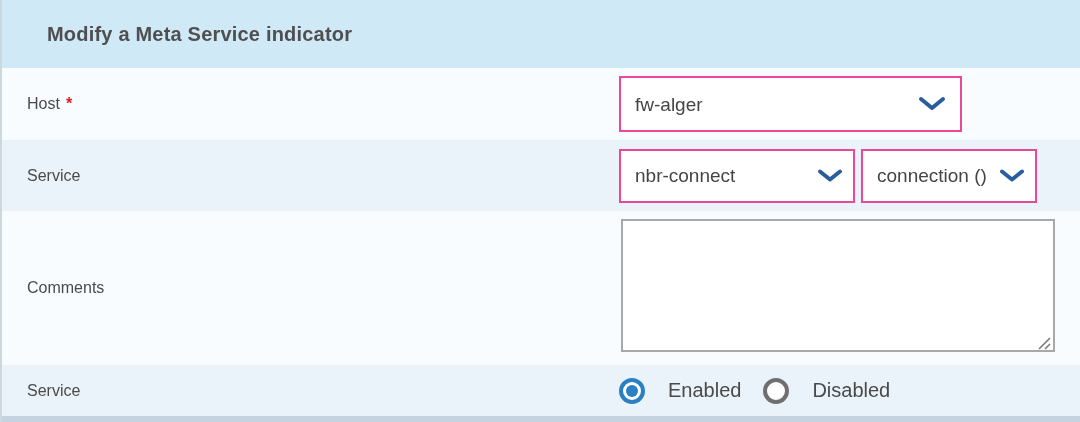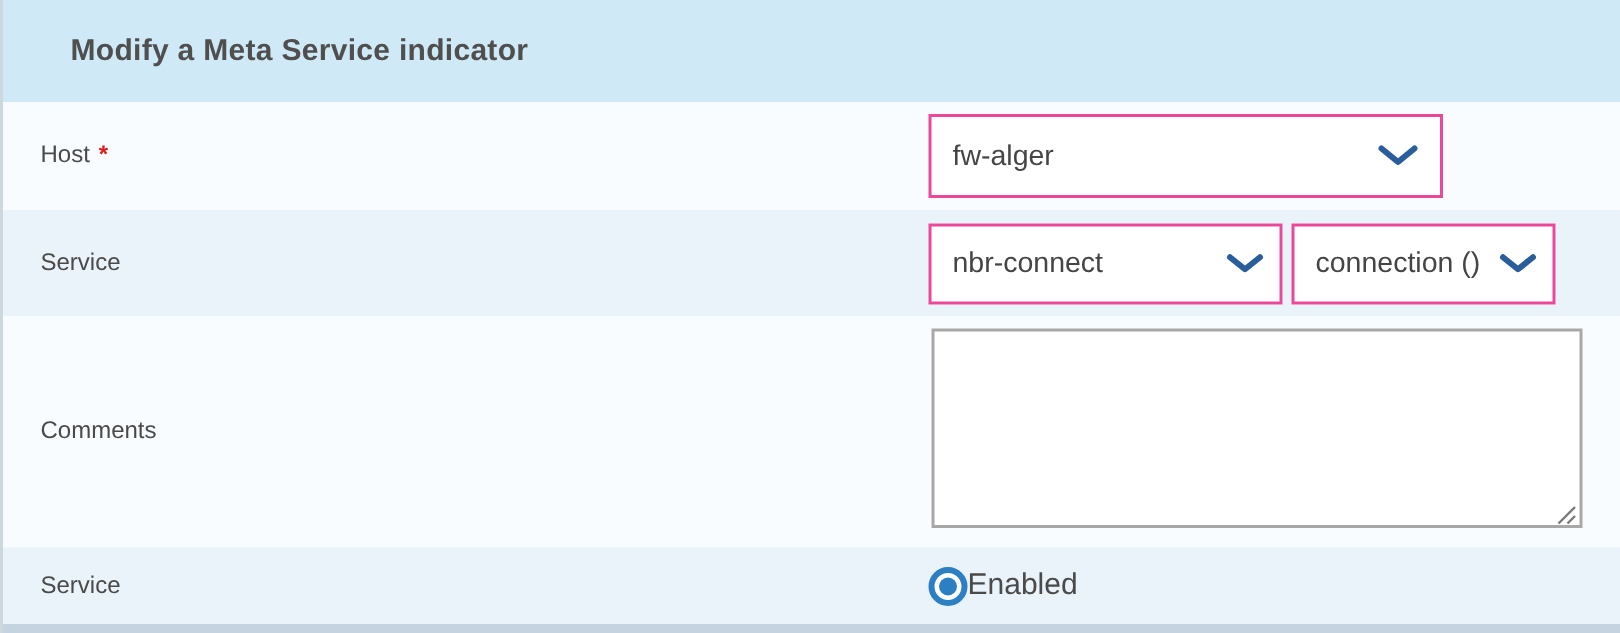--- a/index.html
+++ b/index.html
@@ -89,21 +89,21 @@
     padding: 6px 8px;
   }
   .resize-handle {
     position: absolute;
     left: 1034px;
     top: 124px;
     pointer-events: none;
   }
 
   .radio-group { display: flex; align-items: center; gap: 22px; }
-  .radio-opt { display: flex; align-items: center; gap: 0; cursor: default; }
+  .radio-opt { display: flex; align-items: center; gap: 23px; cursor: default; }
   .radio-circle {
     width: 26px; height: 26px;
     border-radius: 50%;
     background: #ffffff;
     display: flex; align-items: center; justify-content: center;
     flex: 0 0 auto;
   }
   .radio-circle.on  { border: 4px solid #2b7fc2; }
   .radio-circle.off { border: 4px solid #6f6f6f; }
   .radio-dot { width: 12px; height: 12px; border-radius: 50%; background: #2b7fc2; }
@@ -163,19 +163,23 @@
   <div class="row row-blue row-status">
     <div class="field-label">Service</div>
     <div class="control-area">
       <div class="radio-group">
         <div class="radio-opt">
           <span class="radio-circle on">
             <span class="radio-dot"></span>
           </span>
           <span class="radio-label">Enabled</span>
         </div>
+        <div class="radio-opt">
+          <span class="radio-circle off"></span>
+          <span class="radio-label">Disabled</span>
+        </div>
       </div>
     </div>
   </div>
 
   <div class="bottom-strip"></div>
 
 </div>
 
 </body></html>

